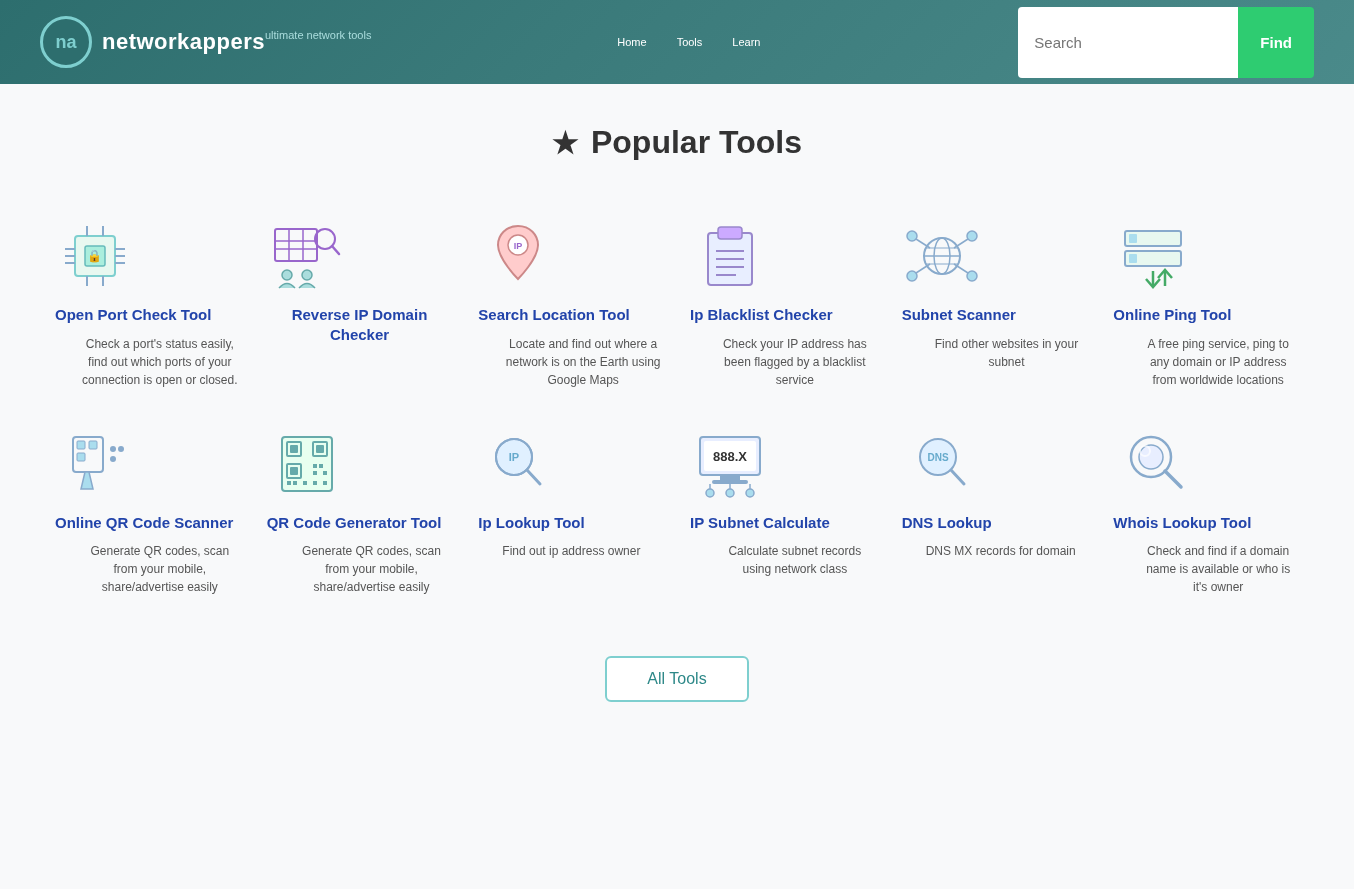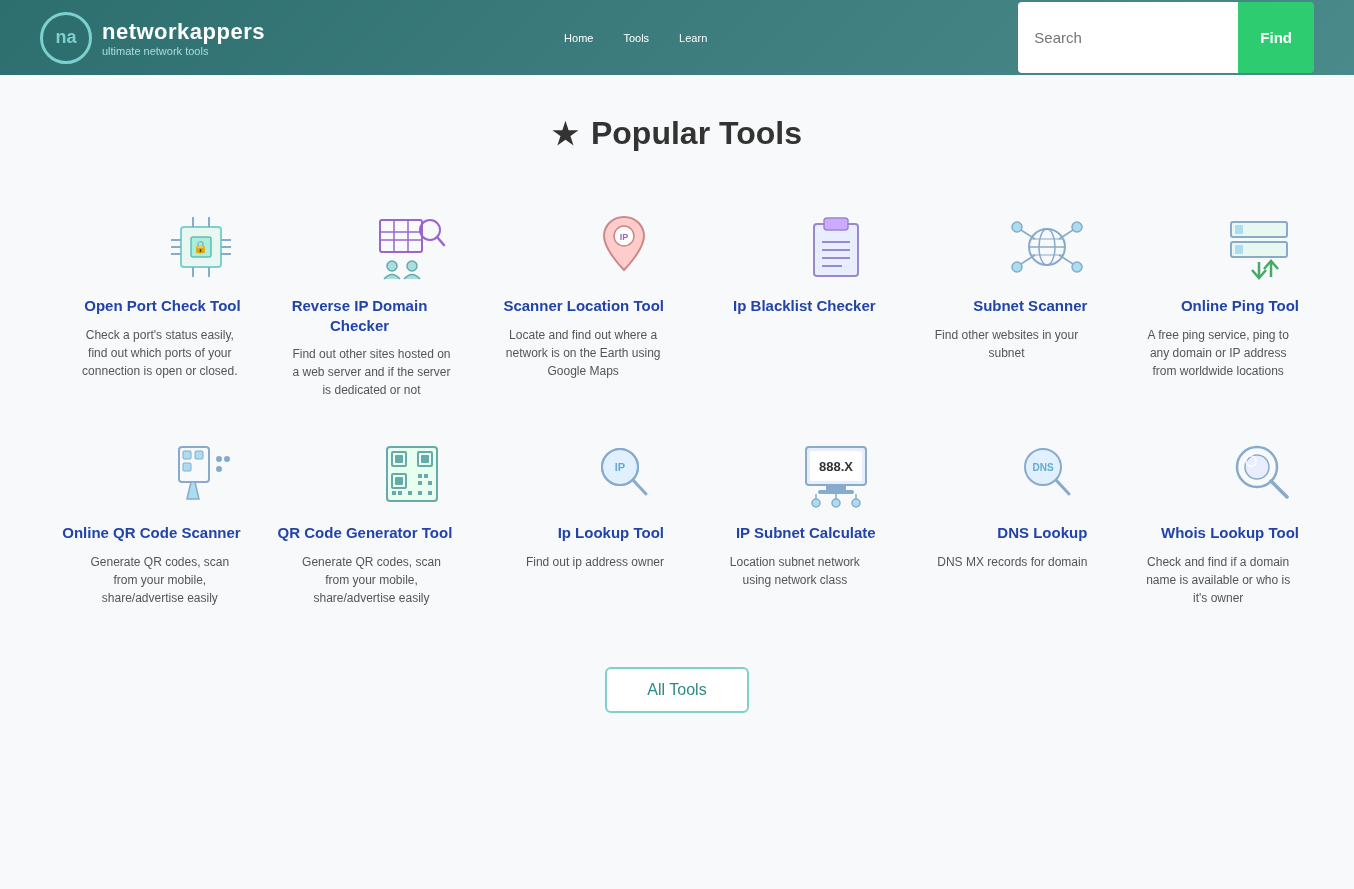--- a/index.html
+++ b/index.html
@@ -2,21 +2,21 @@
 <html><head>
   <meta charset="utf-8">
   <style>
     * { margin: 0; padding: 0; box-sizing: border-box; }
     body { font-family: Arial, sans-serif; background: #f8f9fa; color: #333; }
 
     
     header {
       background: linear-gradient(135deg, #2d6e6e 0%, #3a7a7a 40%, #4a8a8a 100%);
       padding: 0 40px;
-      height: 75px;
+      height: 84px;
       display: flex;
       align-items: center;
       justify-content: space-between;
     }
     .logo-area {
       display: flex;
       align-items: center;
       gap: 10px;
     }
     .logo-circle {
@@ -27,21 +27,21 @@
       background: #2d6e6e;
       display: flex;
       align-items: center;
       justify-content: center;
       color: #7ecfcf;
       font-weight: bold;
       font-size: 18px;
     }
     .logo-text {
       display: flex;
-      flex-direction: column;
+      flex-direction: row;
     }
     .logo-name {
       color: white;
       font-size: 22px;
       font-weight: bold;
       letter-spacing: 0.5px;
     }
     .logo-tagline {
       color: #aadddd;
       font-size: 11px;
@@ -106,21 +106,21 @@
     
     .tools-grid {
       display: grid;
       grid-template-columns: repeat(6, 1fr);
       gap: 20px 10px;
       margin-bottom: 50px;
     }
     .tool-card {
       display: flex;
       flex-direction: column;
-      align-items: flex-end;
+      align-items: flex-start;
       text-align: center;
       padding: 10px 8px;
       cursor: pointer;
     }
     .tool-icon {
       width: 80px;
       height: 70px;
       margin-bottom: 14px;
       display: flex;
       align-items: center;
@@ -227,50 +227,50 @@
           <circle cx="58" cy="18" r="10" fill="none" stroke="#9966cc" stroke-width="2"></circle>
           <line x1="65" y1="25" x2="72" y2="33" stroke="#9966cc" stroke-width="2.5" stroke-linecap="round"></line>
 
           <circle cx="20" cy="54" r="5" fill="#aadddd" stroke="#66aaaa" stroke-width="1.5"></circle>
           <path d="M12 67 Q20 58 28 67" fill="#aadddd" stroke="#66aaaa" stroke-width="1.5"></path>
           <circle cx="40" cy="54" r="5" fill="#aadddd" stroke="#66aaaa" stroke-width="1.5"></circle>
           <path d="M32 67 Q40 58 48 67" fill="#aadddd" stroke="#66aaaa" stroke-width="1.5"></path>
         </svg>
       </div>
       <div class="tool-title">Reverse IP Domain Checker</div>
-      <div class="tool-desc">Find out other sites hosted on a web server and if the server is dedicated or not</div>
     </div>
 
     <div class="tool-card">
       <div class="tool-icon">
         <svg width="80" height="70" viewBox="0 0 80 70">
 
           <path d="M40 5 C28 5 20 14 20 24 C20 38 40 58 40 58 C40 58 60 38 60 24 C60 14 52 5 40 5Z" fill="#ffcccc" stroke="#cc8888" stroke-width="2"></path>
           <circle cx="40" cy="24" r="10" fill="white" stroke="#cc8888" stroke-width="1.5"></circle>
           <text x="40" y="28" text-anchor="middle" font-size="9" fill="#9966cc" font-weight="bold">IP</text>
         </svg>
       </div>
-      <div class="tool-title">Scanner Location Tool</div>
+      <div class="tool-title">Search Location Tool</div>
       <div class="tool-desc">Locate and find out where a network is on the Earth using Google Maps</div>
     </div>
 
     <div class="tool-card">
       <div class="tool-icon">
         <svg width="80" height="70" viewBox="0 0 80 70">
 
           <rect x="18" y="12" width="44" height="52" rx="3" fill="#e8eeff" stroke="#9988cc" stroke-width="2"></rect>
           <rect x="28" y="6" width="24" height="12" rx="3" fill="#ccaaff" stroke="#9988cc" stroke-width="1.5"></rect>
 
           <line x1="26" y1="30" x2="54" y2="30" stroke="#9988cc" stroke-width="2"></line>
           <line x1="26" y1="38" x2="54" y2="38" stroke="#9988cc" stroke-width="2"></line>
           <line x1="26" y1="46" x2="54" y2="46" stroke="#9988cc" stroke-width="2"></line>
           <line x1="26" y1="54" x2="46" y2="54" stroke="#9988cc" stroke-width="2"></line>
         </svg>
       </div>
       <div class="tool-title">Ip Blacklist Checker</div>
+      <div class="tool-desc">Check your IP address has been flagged by a blacklist service</div>
     </div>
 
     <div class="tool-card">
       <div class="tool-icon">
         <svg width="80" height="70" viewBox="0 0 80 70">
 
           <circle cx="40" cy="35" r="18" fill="none" stroke="#88aacc" stroke-width="2"></circle>
 
           <circle cx="10" cy="15" r="5" fill="#aaddee" stroke="#88aacc" stroke-width="1.5"></circle>
           <circle cx="70" cy="15" r="5" fill="#aaddee" stroke="#88aacc" stroke-width="1.5"></circle>
@@ -389,21 +389,21 @@
 
           <circle cx="20" cy="64" r="4" fill="#aaddee" stroke="#88aacc" stroke-width="1.5"></circle>
           <circle cx="40" cy="64" r="4" fill="#aaddee" stroke="#88aacc" stroke-width="1.5"></circle>
           <circle cx="60" cy="64" r="4" fill="#aaddee" stroke="#88aacc" stroke-width="1.5"></circle>
           <line x1="20" y1="55" x2="20" y2="60" stroke="#88aacc" stroke-width="1.5"></line>
           <line x1="40" y1="55" x2="40" y2="60" stroke="#88aacc" stroke-width="1.5"></line>
           <line x1="60" y1="55" x2="60" y2="60" stroke="#88aacc" stroke-width="1.5"></line>
         </svg>
       </div>
       <div class="tool-title">IP Subnet Calculate</div>
-      <div class="tool-desc">Location subnet network using network class</div>
+      <div class="tool-desc">Calculate subnet records using network class</div>
     </div>
 
     <div class="tool-card">
       <div class="tool-icon">
         <svg width="80" height="70" viewBox="0 0 80 70">
 
           <circle cx="36" cy="28" r="18" fill="#e0f0ff" stroke="#88aacc" stroke-width="2"></circle>
           <text x="36" y="32" text-anchor="middle" font-size="10" fill="#66aacc" font-weight="bold">DNS</text>
           <line x1="49" y1="41" x2="62" y2="55" stroke="#88aacc" stroke-width="3" stroke-linecap="round"></line>
         </svg>

